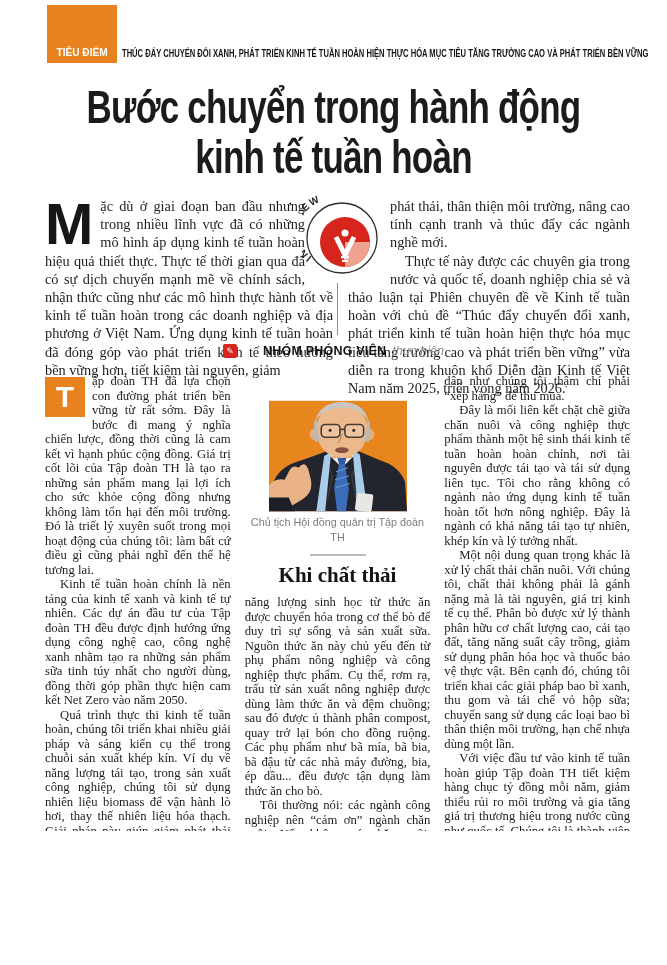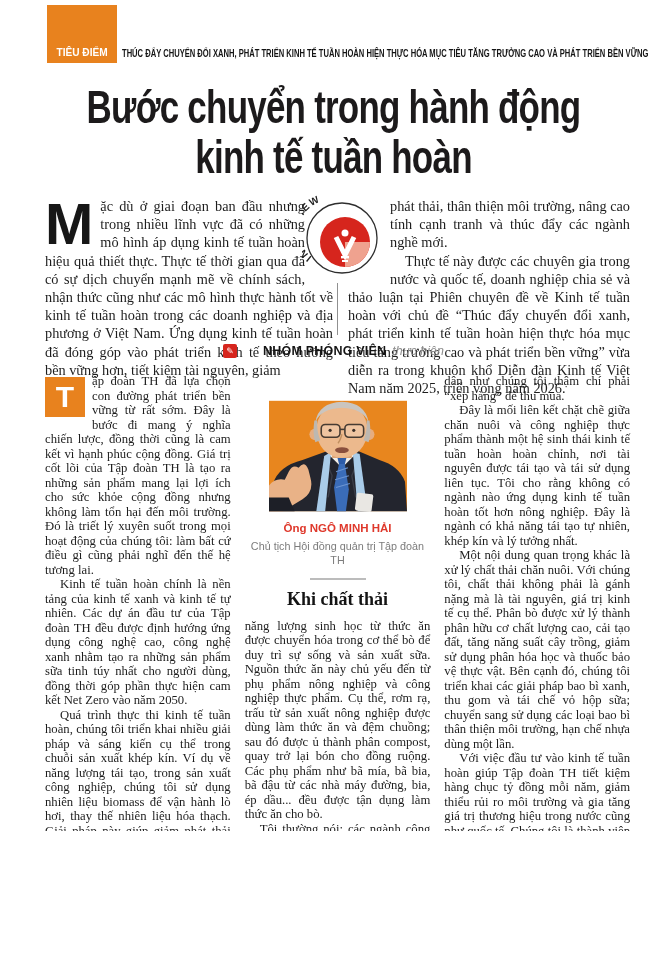--- a/index.html
+++ b/index.html
@@ -69,21 +69,21 @@
     float:left; width:40px; height:40px; background:#E8821E; color:#fff;
     font-family:"Liberation Sans", sans-serif; font-weight:bold; font-size:30px;
     line-height:40px; text-align:center; margin:3px 7px 1px 0;
   }
   
   .media { margin:26px 0 10px; text-align:center; }
   .photo { width:138px; height:112px; margin:0 auto; }
   .cap-name { margin-top:9px; font-family:"Liberation Sans", sans-serif; font-weight:bold; font-size:11.5px; color:#DF382B; }
   .cap-role { margin-top:3px; font-family:"Liberation Sans", sans-serif; font-size:10.8px; color:#7c7c7c; }
   .cap-divider { width:56px; height:2px; background:#bcbcbc; margin:10px auto 9px; }
-  .pull-quote { font-family:"Liberation Serif", serif; font-weight:bold; font-size:18px; line-height:20px; color:#141414; }
+  .pull-quote { font-family:"Liberation Serif", serif; font-weight:bold; font-size:21px; line-height:20px; color:#141414; }
   
   .footer {
     position:absolute; top:929px; left:40px; width:585px; display:flex;
     justify-content:space-between; align-items:center; font-family:"Liberation Sans", sans-serif;
   }
   .footer-left { display:flex; align-items:center; gap:7px; }
   .f-page { font-weight:bold; font-size:13.5px; color:#111; }
   .f-redbar { width:4px; height:10px; background:#D6251D; }
   .f-mag { font-weight:bold; font-size:11px; color:#191919; letter-spacing:0.2px; }
   .f-sep { width:1px; height:10px; background:#c9c9c9; }
@@ -176,21 +176,20 @@
             <rect x="77" y="24" width="19" height="13" rx="4" fill="rgba(255,255,255,0.18)" stroke="#463b32" stroke-width="1.6"></rect>
             <path d="M72,29 L77,29" stroke="#463b32" stroke-width="1.6"></path>
             <circle cx="62" cy="30" r="1.6" fill="#3c3028"></circle>
             <circle cx="86" cy="30" r="1.6" fill="#3c3028"></circle>
             <path d="M74,34 Q72,41 70,43" stroke="#c08f60" stroke-width="1.4" fill="none"></path>
             <ellipse cx="74" cy="50" rx="7" ry="3" fill="#8a4f3d"></ellipse>
             <path d="M0,112 L0,86 Q6,78 16,80 L20,72 Q24,64 30,68 Q36,60 40,70 L42,78 Q46,92 34,100 L14,112 Z" fill="#e9b287"></path>
             <path d="M0,112 L0,98 L20,98 L26,112 Z" fill="#1d1f27"></path>
           </svg>
         </div>
-        <div class="cap-name"><span>Ông</span> <span>NGÔ MINH HẢI</span></div>
         <div class="cap-role">Chủ tịch Hội đồng quản trị Tập đoàn TH</div>
         <div class="cap-divider"></div>
         <div class="pull-quote"><span>Khi chất thải</span><br></div>
       </div>
       <p>năng lượng sinh học từ thức ăn được chuyển hóa trong cơ thể bò để duy trì sự sống và sản xuất sữa. Nguồn thức ăn này chủ yếu đến từ phụ phẩm nông nghiệp và công nghiệp thực phẩm. Cụ thể, rơm rạ, trấu từ sản xuất nông nghiệp được dùng làm thức ăn và đệm chuồng; sau đó được ủ thành phân compost, quay trở lại bón cho đồng ruộng. Các phụ phẩm như bã mía, bã bia, bã đậu từ các nhà máy đường, bia, ép dầu... đều được tận dụng làm thức ăn cho bò.</p>
       <p class="ind">Tôi thường nói: các ngành công nghiệp nên “cảm ơn” ngành chăn nuôi. Nếu không có chăn nuôi, những thứ này sẽ bị coi là phế phẩm bỏ đi. Với chăn nuôi, chúng trở thành phụ phẩm có giá trị kinh tế và người nông</p>
     </div>
 
     <div class="col">
       <p>dân như chúng tôi thậm chí phải “xếp hàng” để thu mua.</p>

